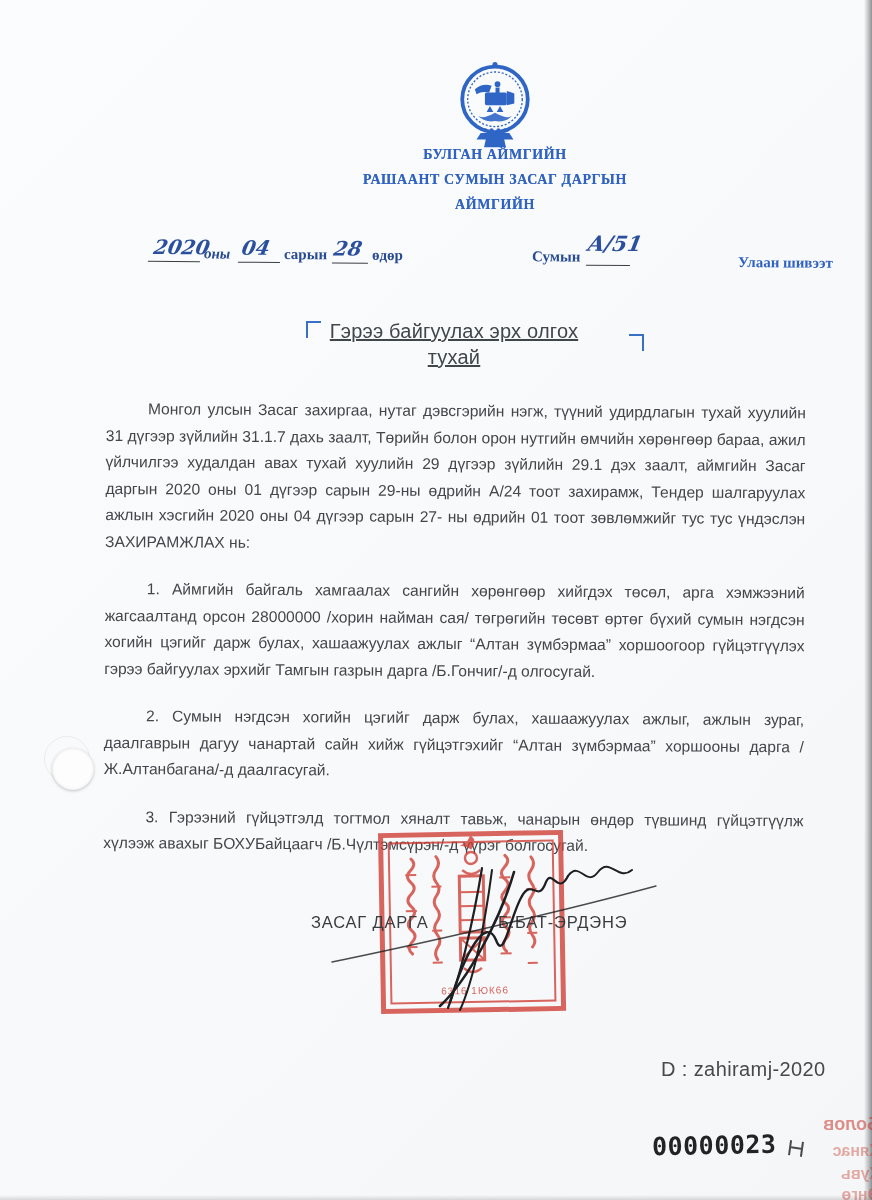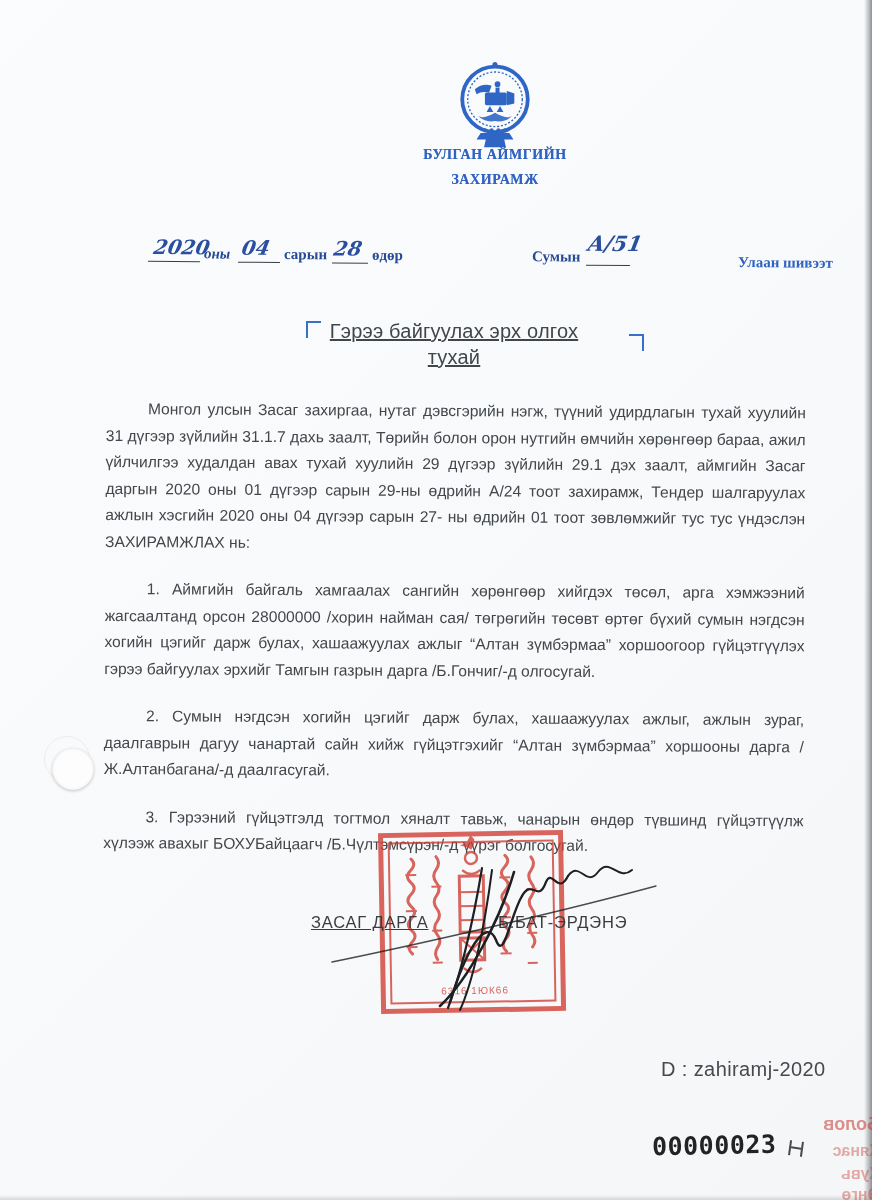--- a/index.html
+++ b/index.html
@@ -46,21 +46,21 @@
   .body-text{position:absolute;left:106px;top:396px;width:700px;
     color:#43474b;font-size:15.6px;line-height:26.5px;text-align:justify;
     transform:rotate(.35deg);transform-origin:0 0;}
   .body-text p{margin:0 0 21px 0;text-indent:42px;}
 
   
   .stamp-svg{position:absolute;left:370px;top:826px;z-index:1;}
   .sig-row{position:absolute;left:311px;top:911px;width:420px;z-index:2;
     color:#3a3d40;font-size:16.5px;letter-spacing:.8px;}
   .sig-name{position:absolute;left:187px;top:2px;}
-  .sig-title{position:absolute;left:0;top:2px;text-decoration:underline;}
+  .sig-title{position:absolute;left:0;top:2px;}
   .sig-ink{position:absolute;left:300px;top:820px;z-index:3;pointer-events:none;}
 
   
   .doc-ref{position:absolute;left:661px;top:1058px;color:#46494d;font-size:20px;letter-spacing:.4px;}
   .counter{position:absolute;left:652px;top:1131px;font-family:"DejaVu Sans Mono",monospace;
     font-weight:bold;font-size:25px;color:#212325;letter-spacing:.5px;transform:rotate(-1.2deg);}
   .counter-mark{position:absolute;left:789px;top:1141px;width:10px;height:15px;
     border-left:2.5px solid #2a2c2e;border-right:2.5px solid #2a2c2e;
     transform:rotate(8deg);opacity:.85;}
   .counter-mark::after{content:"";position:absolute;left:0;top:6px;width:10px;height:0;
@@ -104,21 +104,22 @@
       <path d="M33 86 h34 l5 8 h-11 l2 9 h-26 l2 -9 h-11 z"></path>
       <circle cx="38" cy="83" r="2.4"></circle>
         <circle cx="46" cy="83" r="2.4"></circle>
       <circle cx="54" cy="83" r="2.4"></circle>
         <circle cx="62" cy="83" r="2.4"></circle>
     </g>
   </svg>
 
   <div class="org">
     <div>БУЛГАН АЙМГИЙН</div>
-    <div>ЗАХИРАМЖ</div>
+    <div>РАШААНТ СУМЫН ЗАСАГ ДАРГЫН</div>
+    <div>АЙМГИЙН</div>
   </div>
 
   <div class="dateline">
     <span class="hw hand" style="left:6px;">2020</span>
     <span class="blank-line" style="left:0;width:52px;"></span>
     <span class="dl-label" style="left:56px;font-style:italic;">оны</span>
     <span class="hw hand" style="left:94px;">04</span>
     <span class="blank-line" style="left:90px;width:42px;"></span>
     <span class="dl-label" style="left:136px;">сарын</span>
     <span class="hw hand" style="left:186px;">28</span>

